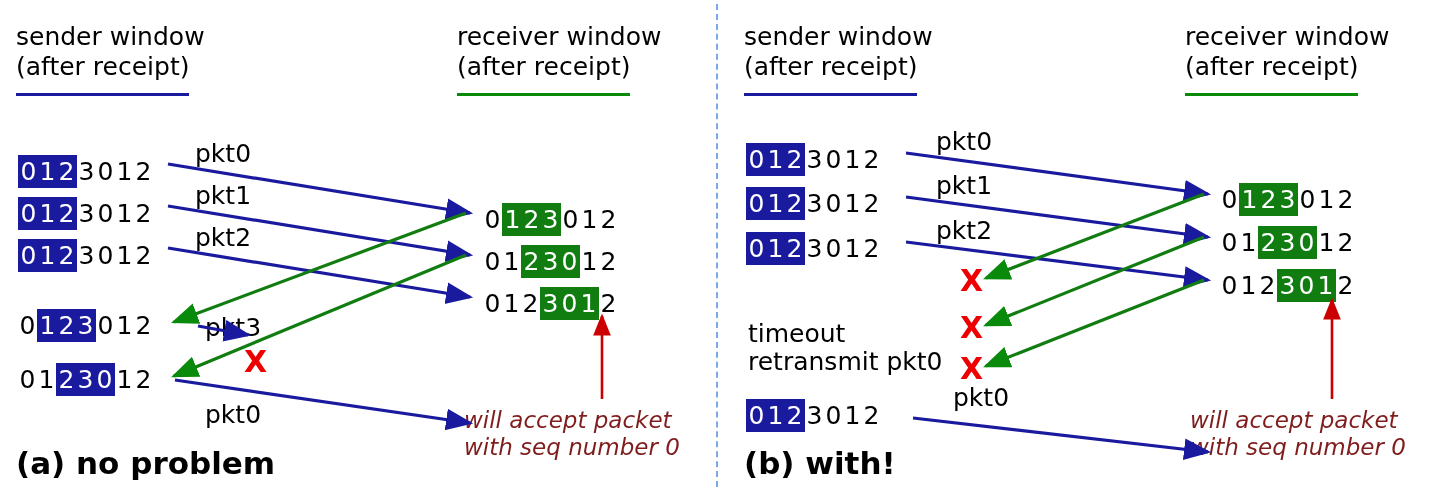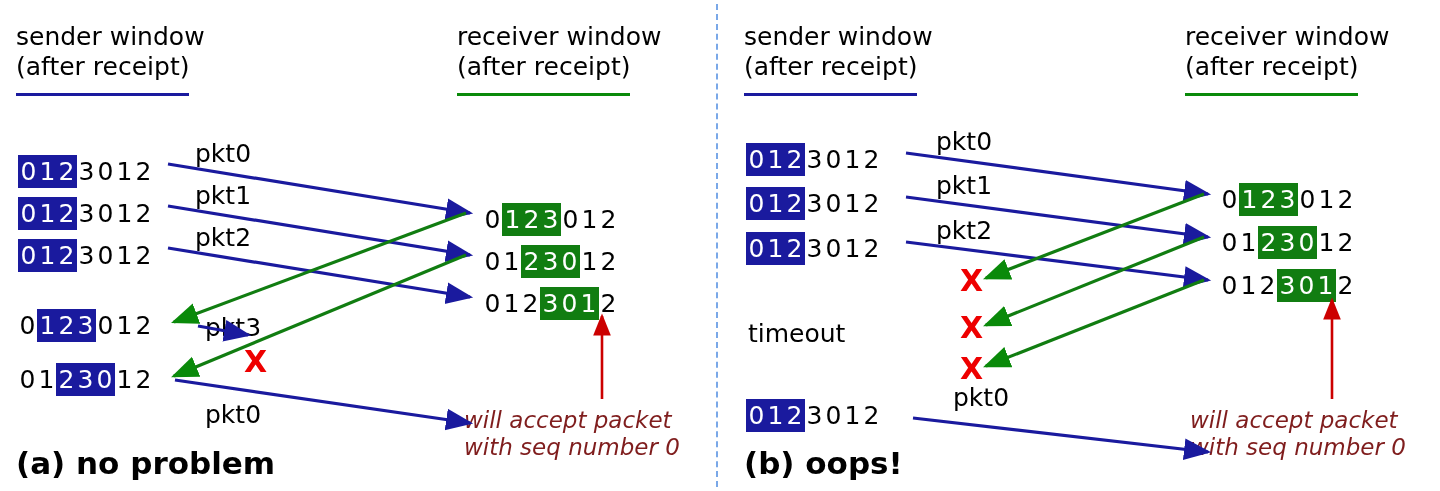--- a/index.html
+++ b/index.html
@@ -110,32 +110,33 @@
   <div class="win" id="b-rw1" style="left:492px;top:215px;"><span class="d">0</span><span class="d">1</span><span class="hl green"><span class="d">2</span><span class="d">3</span><span class="d">0</span></span><span class="d">1</span><span class="d">2</span></div>
   <div class="win" id="b-rw2" style="left:492px;top:258px;"><span class="d">0</span><span class="d">1</span><span class="d">2</span><span class="hl green"><span class="d">3</span><span class="d">0</span><span class="d">1</span></span><span class="d">2</span></div>
 
   <div class="lbl" style="left:208px;top:114px;">pkt0</div>
   <div class="lbl" style="left:208px;top:158px;">pkt1</div>
   <div class="lbl" style="left:208px;top:203px;">pkt2</div>
   <div class="lbl" style="left:225px;top:370px;">pkt0</div>
 
   <div class="lbl" style="left:20px;top:298px;margin-top:8px;">
     <div>timeout</div>
+    <div>retransmit pkt0</div>
   </div>
 
   <div class="xmark" style="left:232px;top:252px;">X</div>
   <div class="xmark" style="left:232px;top:299px;">X</div>
   <div class="xmark" style="left:232px;top:340px;">X</div>
 
   <div class="redtxt" style="left:462px;top:393px;">
     <div>will accept packet</div>
     <div>with seq number 0</div>
   </div>
 
-  <div class="caption" style="left:16px;top:432px;">(b) oops!</div>
+  <div class="caption" style="left:16px;top:432px;">(b) with!</div>
 
   <svg class="arrows">
     <defs>
       <marker id="bh-b" markerWidth="9" markerHeight="9" refX="7.5" refY="4" orient="auto">
         <path d="M0,0.6 L8.5,4 L0,7.4 Z" fill="#1a1a9e"></path>
       </marker>
       <marker id="gh-b" markerWidth="9" markerHeight="9" refX="7.5" refY="4" orient="auto">
         <path d="M0,0.6 L8.5,4 L0,7.4 Z" fill="#0a8a0a"></path>
       </marker>
       <marker id="rh-b" markerWidth="9" markerHeight="9" refX="7.5" refY="4" orient="auto">

